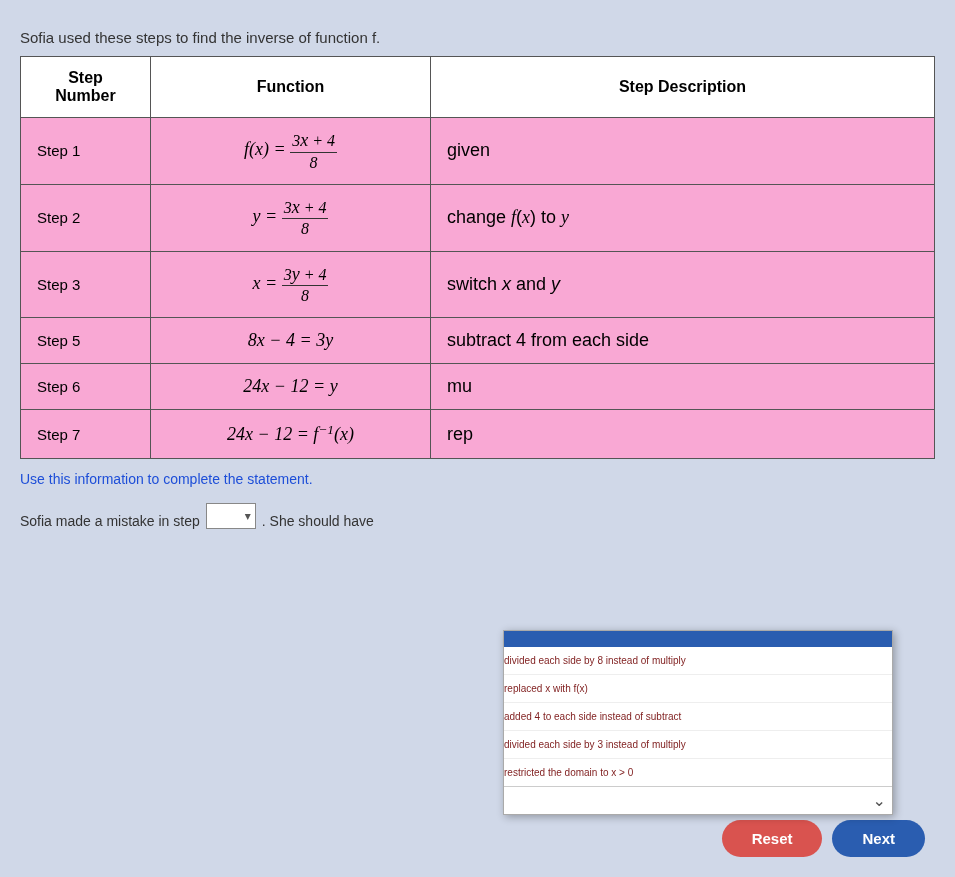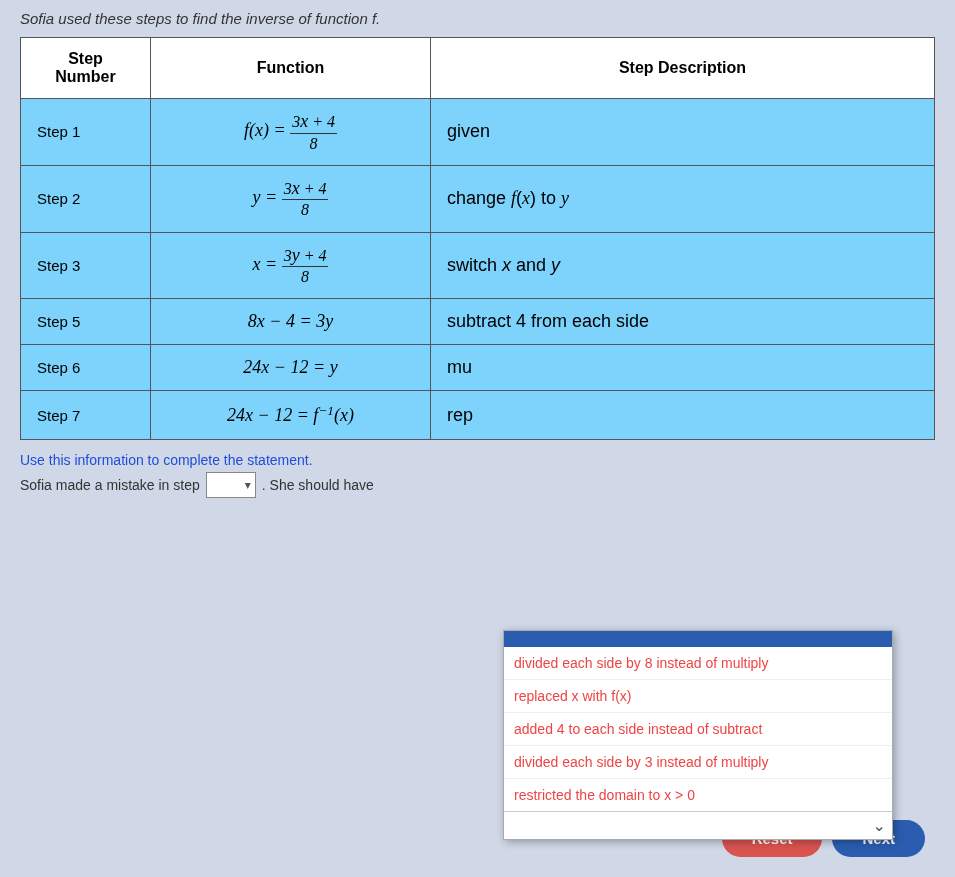--- a/index.html
+++ b/index.html
@@ -8,26 +8,26 @@
       background: #d0d8e8;
       width: 955px;
       min-height: 877px;
       padding: 10px 20px 20px 20px;
       position: relative;
     }
     .intro-text {
       font-size: 15px;
       color: #333;
       margin-bottom: 10px;
-      font-style: italic;
+      margin-top: 19px;
     }
     table {
       width: 100%;
       border-collapse: collapse;
-      background: #7dd3fc;
+      background: #f9a8d4;
     }
     th, td {
       border: 1px solid #555;
       padding: 12px 16px;
       vertical-align: middle;
     }
     th {
       font-weight: bold;
       font-size: 16px;
       text-align: center;
@@ -68,22 +68,22 @@
       padding: 0 2px;
       line-height: 1.2;
     }
     .info-text {
       font-size: 14px;
       color: #1d4ed8;
       margin-top: 12px;
     }
     .statement-row {
       display: flex;
-      align-items: center;
-      margin-top: 4px;
+      align-items: flex-end;
+      margin-top: 16px;
       font-size: 14px;
       color: #333;
     }
     .dropdown-wrapper {
       position: relative;
       display: inline-flex;
       align-items: center;
       margin: 0 6px;
     }
     .step-select {
@@ -119,23 +119,23 @@
       color: white;
       padding: 8px 10px;
       font-size: 14px;
       font-weight: bold;
     }
     .popup-options {
       list-style: none;
       padding: 0;
     }
     .popup-options li {
-      padding: 8px 10px;
-      font-size: 14px;
-      color: #ef4444;
+      padding: 8px 0;
+      font-size: 10px;
+      color: #7f1d1d;
       border-bottom: 1px solid #eee;
       cursor: pointer;
     }
     .popup-options li:last-child {
       border-bottom: none;
     }
     .popup-footer {
       display: flex;
       justify-content: flex-end;
       padding: 4px 6px;

